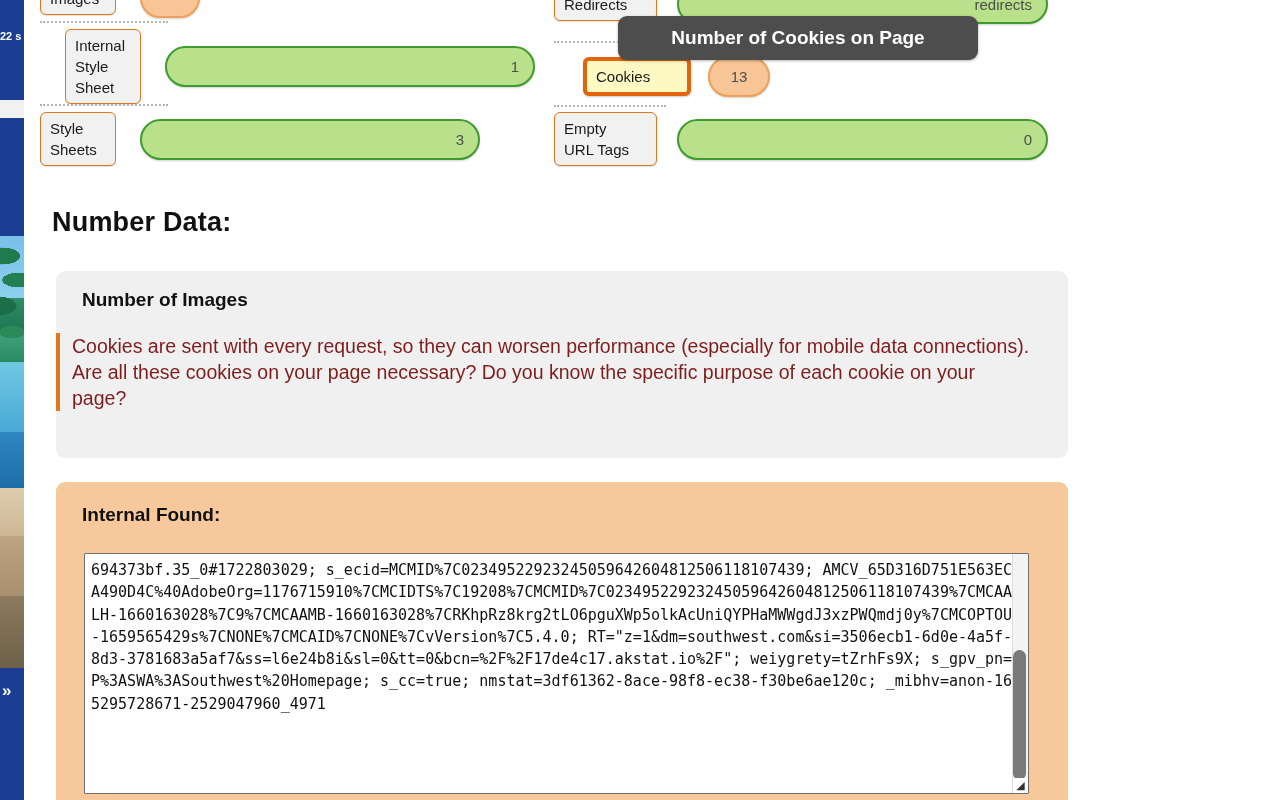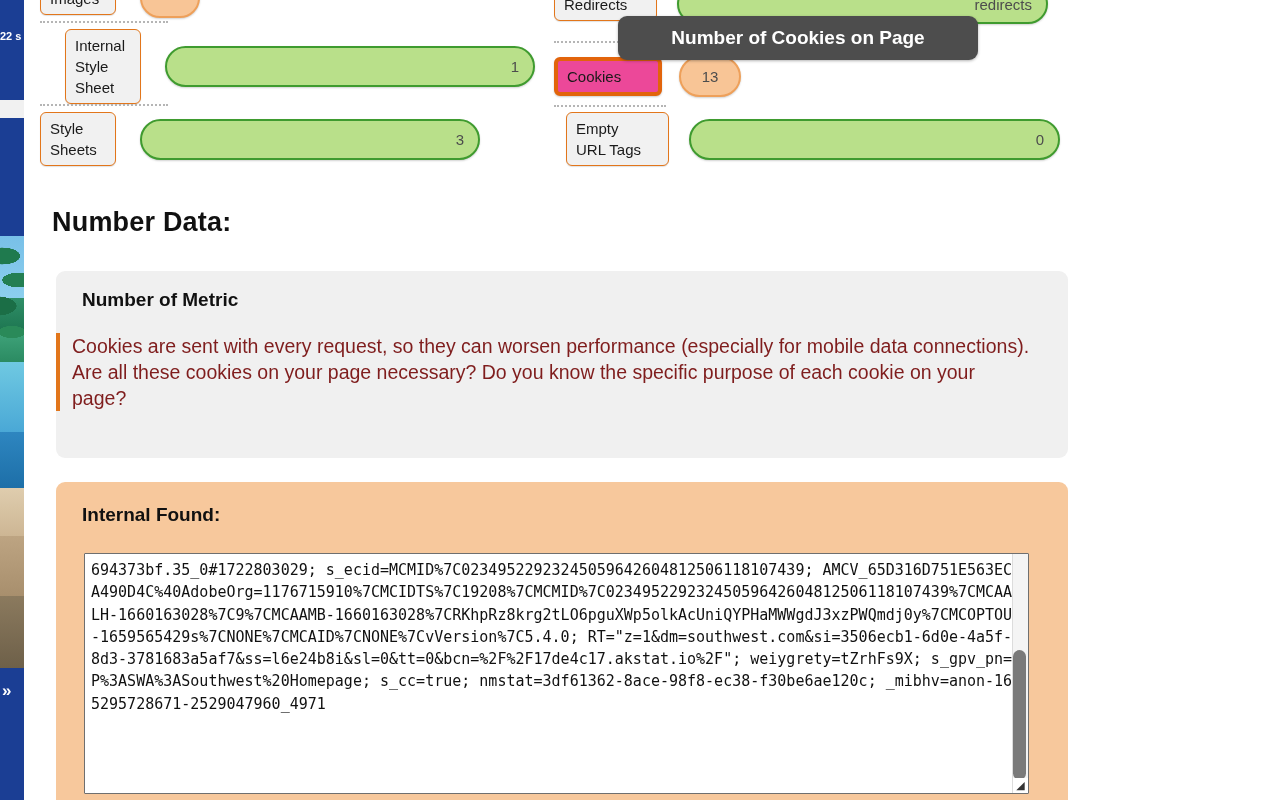--- a/index.html
+++ b/index.html
@@ -80,24 +80,25 @@
     color: #1a1a1a;
     font-size: 15px;
     line-height: 21px;
     padding: 5px 9px;
     white-space: pre-line;
     box-shadow: 0 1px 1px rgba(0,0,0,.12);
     cursor: pointer;
     user-select: none;
   }
   .metric-label.selected {
-    background: #ec4899;
+    background: #fef9c3;
     border: 4px solid #e2640b;
     font-weight: 400;
     box-shadow: 0 1px 2px rgba(0,0,0,.2);
+    margin-left: 29px;
   }
 
   .bar {
     height: 41px;
     border-radius: 21px;
     display: flex; align-items: center; justify-content: flex-end;
     padding-right: 14px;
     font-size: 15px;
     color: #4d4d4d;
     box-shadow: 0 1px 2px rgba(0,0,0,.18);
@@ -271,32 +272,32 @@
     <div class="metric-row" style="left:530px; top:56px;">
       <div class="metric-label selected" style="width:108px;">Cookies</div>
       <div class="bar orange" style="width:62px; margin-left:17px; justify-content:center; padding-right:0;align-items:center;">
         <span>13</span>
       </div>
     </div>
 
     <div class="divider-dotted" style="left:530px; top:105px; width:112px;"></div>
 
     <div class="metric-row" style="left:530px; top:112px;">
-      <div class="metric-label" style="width:103px;margin-left:12px;">Empty
+      <div class="metric-label" style="width:103px;">Empty
 URL Tags</div>
       <div class="bar green" style="width:371px; margin-left:20px;">
         <span>0</span>
       </div>
     </div>
   </div>
 
   <div id="metric-data-title">Number Data:</div>
 
   <div id="desc-card">
-    <div id="desc-title">Number of Metric</div>
+    <div id="desc-title">Number of Images</div>
     <div id="desc-quote">Cookies are sent with every request, so they can worsen performance (especially for mobile data connections). Are all these cookies on your page necessary? Do you know the specific purpose of each cookie on your page?</div>
   </div>
 
   <div id="cookies-card">
     <div id="cookies-found-title">Internal Found:</div>
     <div id="cookie-textarea-wrap">
       <textarea id="cookie-textarea" style="">694373bf.35_0#1722803029; s_ecid=MCMID%7C02349522923245059642604812506118107439; AMCV_65D316D751E563EC0A490D4C%40AdobeOrg=1176715910%7CMCIDTS%7C19208%7CMCMID%7C02349522923245059642604812506118107439%7CMCAAMLH-1660163028%7C9%7CMCAAMB-1660163028%7CRKhpRz8krg2tLO6pguXWp5olkAcUniQYPHaMWWgdJ3xzPWQmdj0y%7CMCOPTOUT-1659565429s%7CNONE%7CMCAID%7CNONE%7CvVersion%7C5.4.0; RT="z=1&amp;dm=southwest.com&amp;si=3506ecb1-6d0e-4a5f-b8d3-3781683a5af7&amp;ss=l6e24b8i&amp;sl=0&amp;tt=0&amp;bcn=%2F%2F17de4c17.akstat.io%2F"; weiygrety=tZrhFs9X; s_gpv_pn=HP%3ASWA%3ASouthwest%20Homepage; s_cc=true; nmstat=3df61362-8ace-98f8-ec38-f30be6ae120c; _mibhv=anon-1635295728671-2529047960_4971</textarea>
       <div id="ta-scroll-track">
         <div id="ta-scroll-thumb"></div>
       </div>

